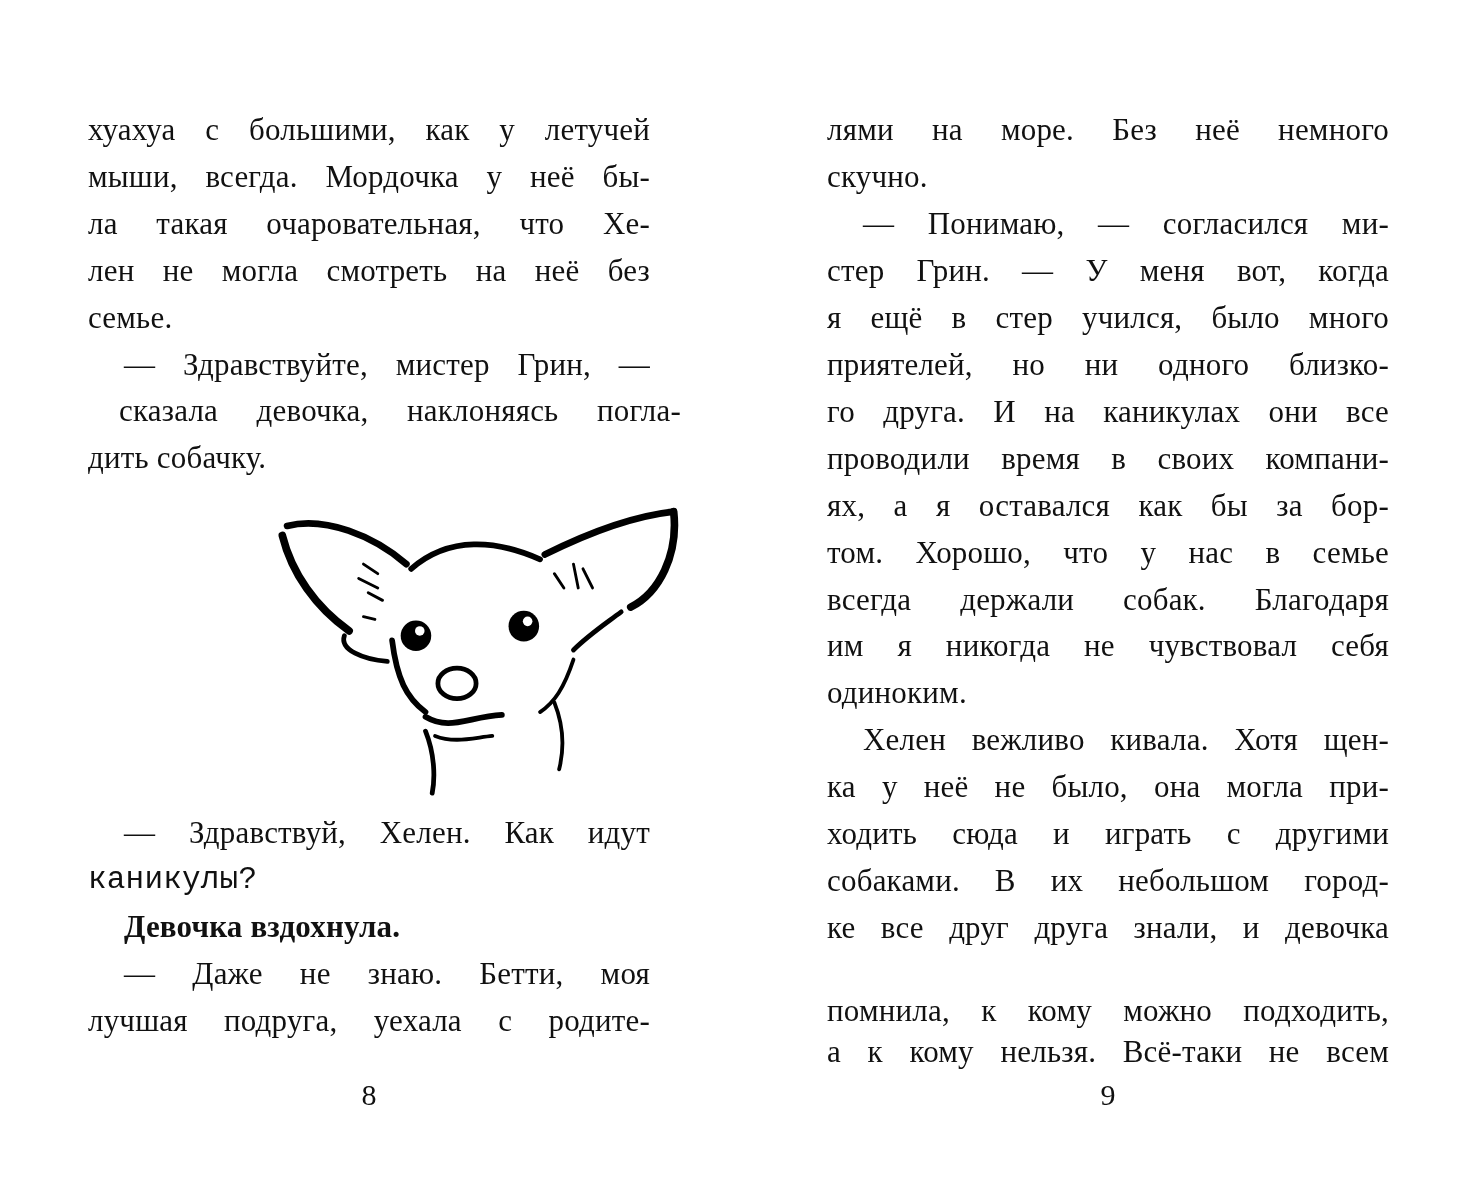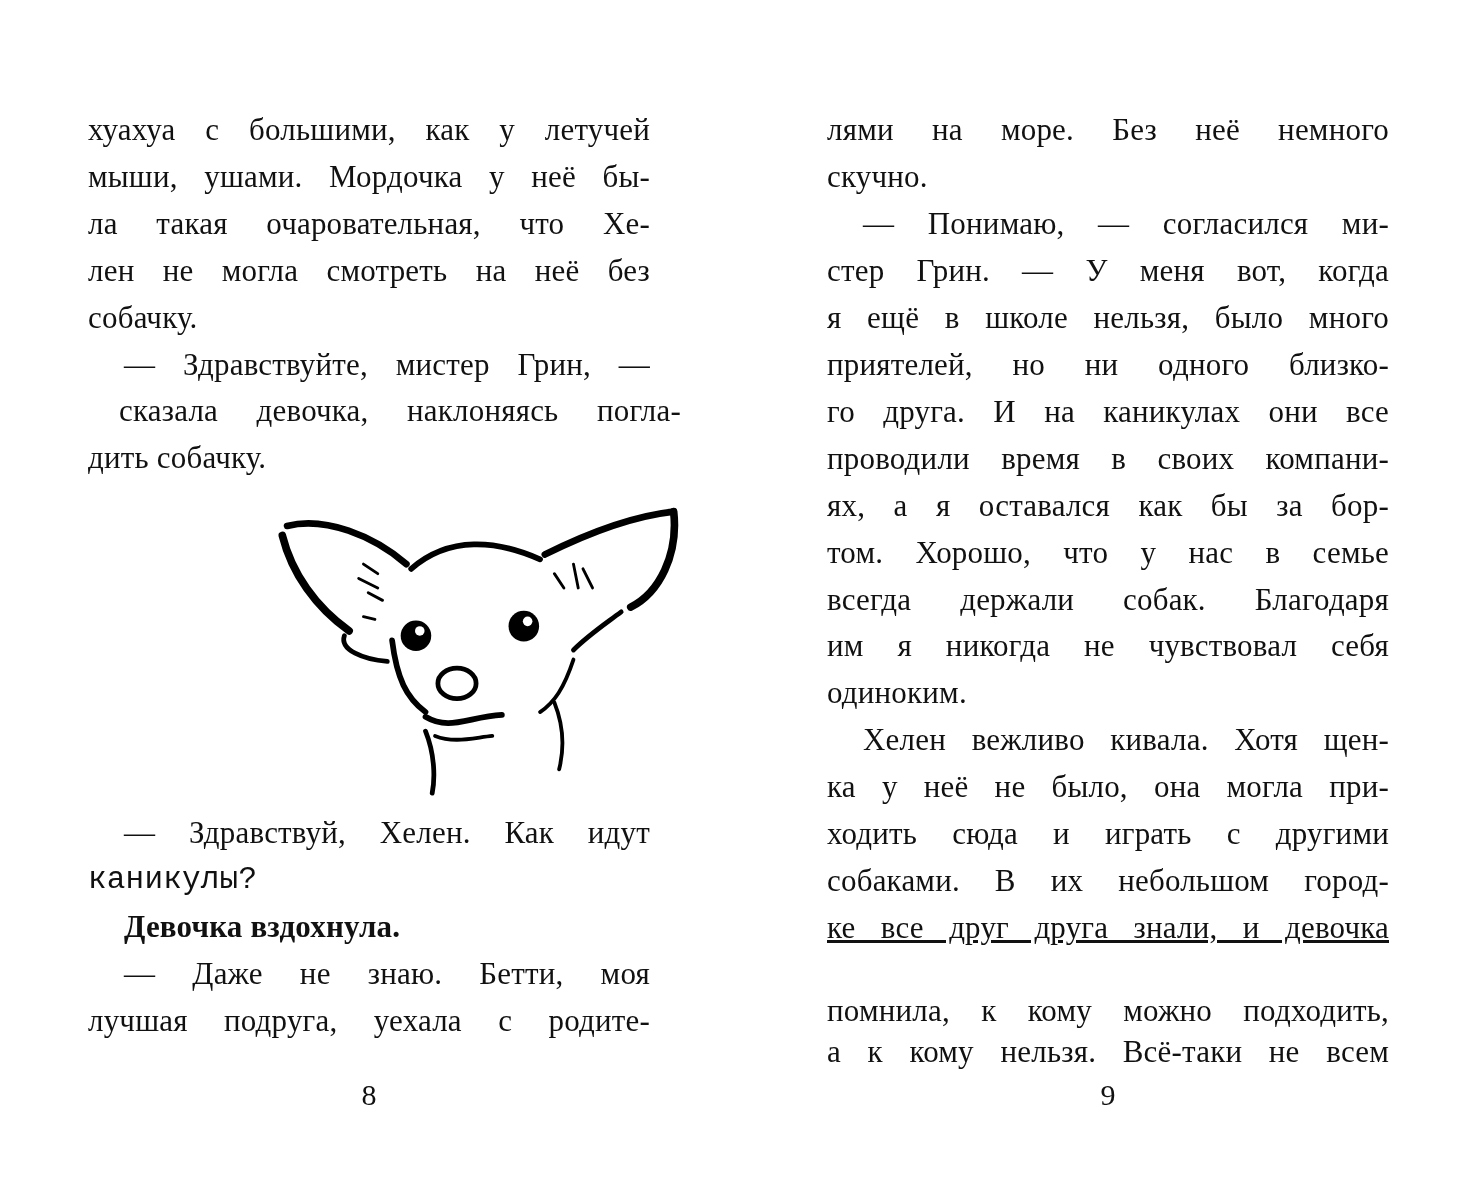--- a/index.html
+++ b/index.html
@@ -15,24 +15,24 @@
   .line.last { text-align-last: left; }
   .pnum { position: absolute; top: 1075px; font-size: 30px; line-height: 40px; width: 60px; text-align: center; }
   .illus { position: absolute; left: 180px; top: 495px; width: 420px; height: 310px; }
 </style>
 </head>
 <body>
 
 <div class="page left">
   <div id="left-top">
       <div class="line" style="top: 106px;">хуахуа с большими, как у летучей</div>
-      <div class="line" style="top: 152.9px;">мыши, ушами. Мордочка у неё бы-</div>
+      <div class="line" style="top: 152.9px;">мыши, всегда. Мордочка у неё бы-</div>
       <div class="line" style="top: 199.8px;">ла такая очаровательная, что Хе-</div>
       <div class="line" style="top: 246.7px;">лен не могла смотреть на неё без</div>
-      <div class="line last" style="top: 293.6px;">собачку.</div>
+      <div class="line last" style="top: 293.6px;">семье.</div>
       <div class="line indent" style="top: 340.5px;">— Здравствуйте, мистер Грин, —</div>
       <div class="line" style="top: 387.4px; margin-left: 31px;">сказала девочка, наклоняясь погла-</div>
       <div class="line last" style="top: 434.3px;">дить собачку.</div>
     </div>
 
   <svg class="illus" viewBox="0 0 440 320" xmlns="http://www.w3.org/2000/svg">
     <g fill="none" stroke="#000" stroke-linecap="round" stroke-linejoin="round">
 
       <path d="M20 30 C60 20 110 40 145 70" stroke-width="7"></path>
       <path d="M15 40 C25 80 50 115 85 140" stroke-width="8"></path>
@@ -75,31 +75,31 @@
 
   <div class="pnum" style="left:251px;">8</div>
 </div>
 
 <div class="page right">
   <div id="right-lines">
       <div class="line" style="top: 106px;">лями на море. Без неё немного</div>
       <div class="line last" style="top: 152.95px;">скучно.</div>
       <div class="line indent" style="top: 199.9px;">— Понимаю, — согласился ми-</div>
       <div class="line" style="top: 246.85px;">стер Грин. — У меня вот, когда</div>
-      <div class="line" style="top: 293.8px;">я ещё в школе нельзя, было много</div>
+      <div class="line" style="top: 293.8px;">я ещё в стер учился, было много</div>
       <div class="line" style="top: 340.75px;">приятелей, но ни одного близко-</div>
       <div class="line" style="top: 387.7px;">го друга. И на каникулах они все</div>
       <div class="line" style="top: 434.65px;">проводили время в своих компани-</div>
       <div class="line" style="top: 481.6px;">ях, а я оставался как бы за бор-</div>
       <div class="line" style="top: 528.55px;">том. Хорошо, что у нас в семье</div>
       <div class="line" style="top: 575.5px;">всегда держали собак. Благодаря</div>
       <div class="line" style="top: 622.45px;">им я никогда не чувствовал себя</div>
       <div class="line last" style="top: 669.4px;">одиноким.</div>
       <div class="line indent" style="top: 716.35px;">Хелен вежливо кивала. Хотя щен-</div>
       <div class="line" style="top: 763.3px;">ка у неё не было, она могла при-</div>
       <div class="line" style="top: 810.25px;">ходить сюда и играть с другими</div>
       <div class="line" style="top: 857.2px;">собаками. В их небольшом город-</div>
-      <div class="line" style="top: 904.15px; text-decoration: underline;">ке все друг друга знали, и девочка</div>
+      <div class="line" style="top: 904.15px;">ке все друг друга знали, и девочка</div>
       <div class="line" style="top: 951.1px; margin-top: 36px;">помнила, к кому можно подходить,</div>
       <div class="line" style="top: 1028px;">а к кому нельзя. Всё-таки не всем</div>
     </div>
   <div class="pnum" style="left:251px;">9</div>
 </div>
 
 </body></html>

